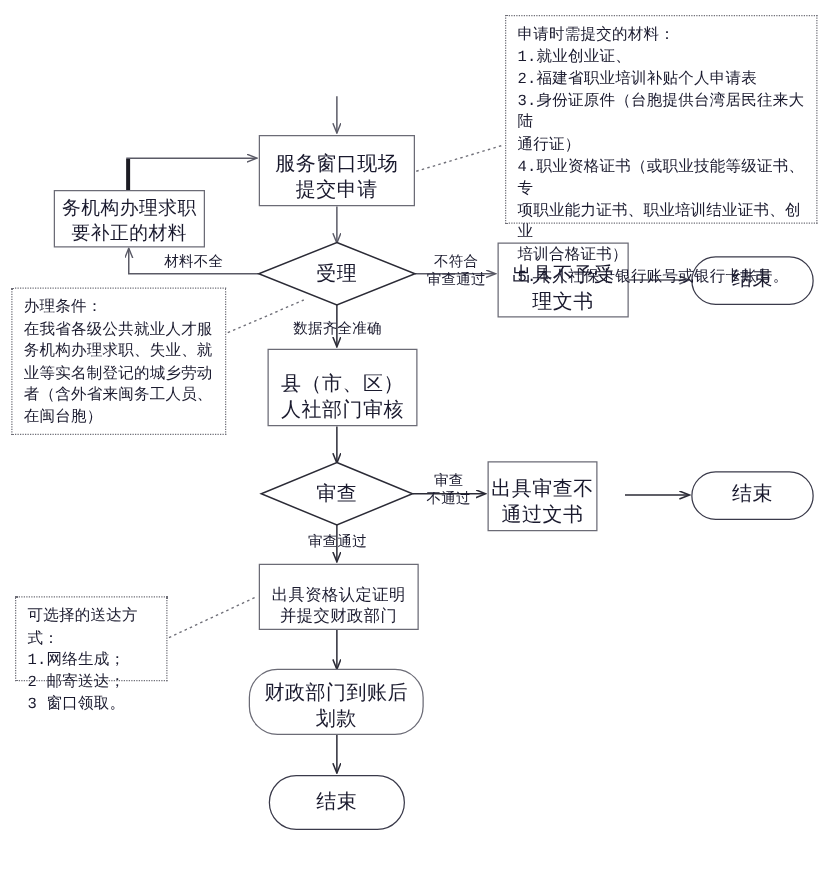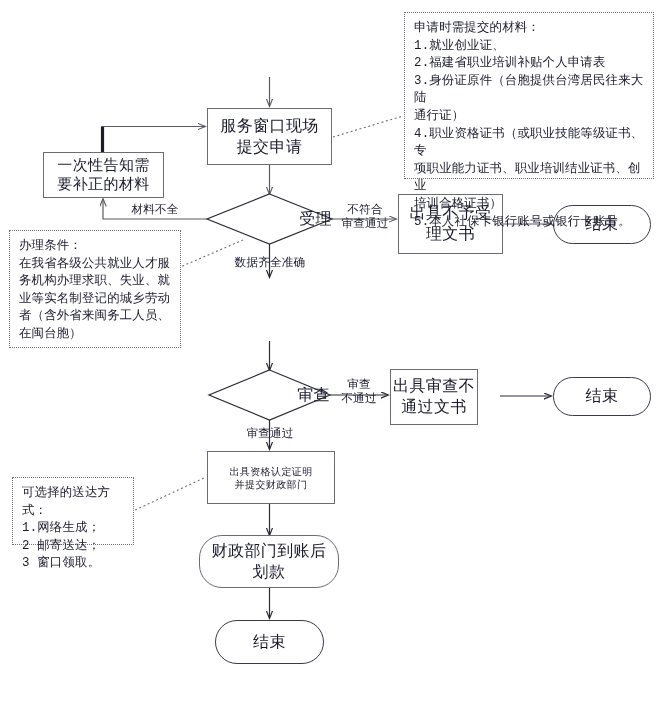--- a/index.html
+++ b/index.html
@@ -42,26 +42,27 @@
     white-space: pre-line;
     font-size: 16px;
     letter-spacing: 0.4px;
   }
   .terminator {
     border: 1.3px solid #3a3a4a;
     border-radius: 40px;
   }
   .process {
     border: 1.3px solid #6b6b76;
+    align-items: flex-end;
   }
   .decision-wrap {
     position: absolute;
     display: flex;
     align-items: center;
-    justify-content: flex-end;
+    justify-content: center;
   }
   .decision-label {
     position: relative;
     z-index: 2;
     font-size: 16px;
     letter-spacing: 0.4px;
     color: #1a1a2e;
   }
   .annot {
     position: absolute;
@@ -152,53 +153,57 @@
     <polygon points="269.5,370 330,395 269.5,420 209,395" fill="#ffffff" stroke="#2b2b36" stroke-width="1.2"></polygon>
   </svg>
 
 
   <div class="node process" style="left:207px; top:108px; width:125px; height:57px;">
     <span class="node-text">服务窗口现场
 提交申请</span>
   </div>
 
   <div class="node process" style="left:43px; top:152px; width:121px; height:46px;">
-    <span class="node-text" style="font-size:15px;">一次性告知需
+    <span class="node-text" style="font-size:15px;">务机构办理求职
 要补正的材料</span>
   </div>
 
   <div class="decision-wrap" style="left:207px; top:194px; width:125px; height:50px;">
     <span class="decision-label">受理</span>
   </div>
 
   <div class="node process" style="left:398px; top:194px; width:105px; height:60px;">
     <span class="node-text">出具不予受
 理文书</span>
   </div>
 
   <div class="node terminator" style="left:553px; top:205px; width:98px; height:39px;">
     <span class="node-text">结束</span>
   </div>
 
+  <div class="node process" style="left:214px; top:279px; width:120px; height:62px;">
+    <span class="node-text">县（市、区）
+人社部门审核</span>
+  </div>
 
   <div class="decision-wrap" style="left:209px; top:370px; width:121px; height:50px;">
     <span class="decision-label">审查</span>
   </div>
 
   <div class="node process" style="left:390px; top:369px; width:88px; height:56px;">
     <span class="node-text">出具审查不
 通过文书</span>
   </div>
 
   <div class="node terminator" style="left:553px; top:377px; width:98px; height:39px;">
     <span class="node-text">结束</span>
   </div>
 
   <div class="node process" style="left:207px; top:451px; width:128px; height:53px;">
-    <span class="node-text" style="font-size:10px;">出具资格认定证明
+    <span class="node-text" style="font-size:13px;font-family:Liberation Mono, monospace;">出具资格认定证明
 并提交财政部门</span>
   </div>
 
   <div class="node process" style="left:199px; top:535px; width:140px; height:53px;border-radius:23px;">
     <span class="node-text">财政部门到账后
 划款</span>
   </div>
 
   <div class="node terminator" style="left:215px; top:620px; width:109px; height:44px;">
     <span class="node-text">结束</span>

